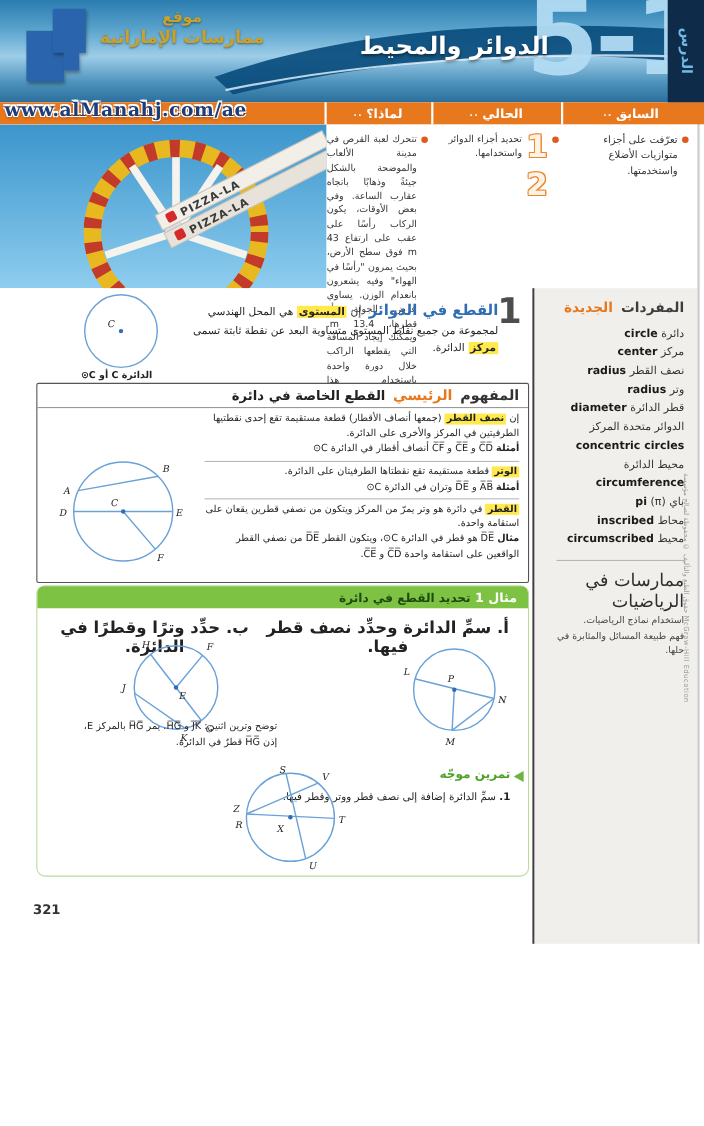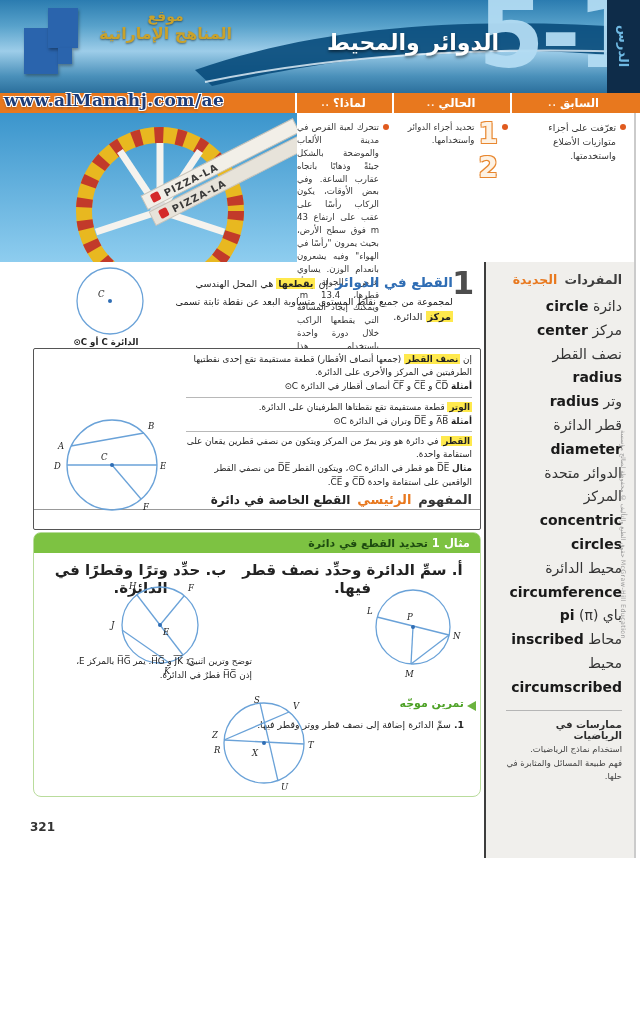--- a/index.html
+++ b/index.html
@@ -68,24 +68,24 @@
   .sol{font-size:8.8px;line-height:1.55;direction:rtl;text-align:right;color:#222;}
   #guided-label{color:#4ea227;font-weight:bold;font-size:11px;direction:rtl;text-align:right;}
   #guided-tri{width:0;height:0;border-top:5px solid transparent;border-bottom:5px solid transparent;
               border-right:9px solid #6cb33f;}
   #pagenum{left:30px;top:820px;font-size:12px;font-weight:bold;color:#333;}
   
   #sidebar{left:486px;top:262px;width:148px;height:596px;background:#f0efec;padding:0;box-sizing:border-box;}
   #sidebar .inner{padding:10px 12px 0 20px;direction:rtl;text-align:right;}
   #vocab-title{font-size:12.5px;font-weight:bold;color:#3d3d3d;}
   #vocab-title .accent{color:#e8781e;margin-right:3px;}
-  #vocab-list{margin-top:8px;font-size:14px;line-height:1.7;color:#333;}
+  #vocab-list{margin-top:8px;font-size:10px;line-height:1.7;color:#333;}
   #vocab-list .en{font-weight:bold;color:#1a1a1a;}
   #sb-div{border:none;border-top:1px solid #b5b5b5;margin:10px 0 8px 0;}
-  #practices .pt{font-size:10px;font-weight:bold;color:#2e2e2e;}
+  #practices .pt{font-size:16px;font-weight:normal;color:#2e2e2e;}
   #practices .pl{font-size:8.5px;color:#444;line-height:1.5;margin-top:2px;text-align:right;}
   #copyright{left:620px;top:430px;height:340px;writing-mode:vertical-rl;font-size:6.3px;color:#9a9a9a;
              letter-spacing:.4px;}
   #scan-edge{left:634px;top:93px;width:2px;height:765px;background:#cbcbcb;}
 </style>
 </head>
 <body>
 
 <div id="page">
 
@@ -97,21 +97,21 @@
     <div id="lesson-num" class="abs">5-1</div>
     <div id="lesson-title" class="abs">الدوائر والمحيط</div>
 
     <div>
       <div class="logorect" style="left:24px;top:28px;width:34px;height:46px;"></div>
       <div class="logorect" style="left:48px;top:8px;width:30px;height:40px;"></div>
       <div class="logorect" style="left:58px;top:48px;width:14px;height:16px;"></div>
     </div>
     <div id="logo-text" class="abs">
       <div class="l1">موقع</div>
-      <div class="l2">المناهج الإماراتية</div>
+      <div class="l2">ممارسات الإماراتية</div>
     </div>
   </div>
   <div id="side-tab" class="abs">
     <span>الدرس</span>
   </div>
 
   <div id="tabbar" class="abs"></div>
   <div class="vsep" style="left:295px;"></div>
   <div class="vsep" style="left:392px;"></div>
   <div class="vsep" style="left:510px;"></div>
@@ -183,36 +183,41 @@
     <span class="bullet"></span>
     <span>تعرّفت على أجزاء متوازيات الأضلاع واستخدمتها.</span>
   </div>
 
   <div id="vline" class="abs"></div>
 
   <div id="sec1-num" class="abs">1</div>
   <div id="sec1-body" class="abs rtl">
     <span class="bluehead">القطع في الدوائر</span>
     <span>إن</span>
-    <span class="hl">يقطعها</span>
+    <span class="hl">المستوى</span>
     <span>هي المحل الهندسي لمجموعة من جميع نقاط المستوى متساوية البعد عن نقطة ثابتة تسمى</span>
     <span class="hl">مركز</span>
     <span>الدائرة.</span>
   </div>
 
   <div class="abs" style="left:52px;top:264px;">
     <svg class="diag" width="115" height="74" viewBox="0 0 115 74">
       <circle class="c" cx="58" cy="37" r="33"></circle>
       <circle class="dot" cx="58" cy="37" r="2"></circle>
       <text x="46" y="33">C</text>
     </svg>
   </div>
   <div id="intro-caption" class="abs">الدائرة C أو ⁦⊙C⁩</div>
 
   <div id="kc" class="abs">
+    <div id="kc-head">
+      <span class="b" style="color:#333;font-size:13px;">المفهوم</span>
+      <span class="accent" style="font-size:13px;">الرئيسي</span>
+      <span class="b" style="font-size:12px;">القطع الخاصة في دائرة</span>
+    </div>
     <div id="kc-rows">
       <div>
         <span>إن</span>
         <span class="hl">نصف القطر</span>
         <span>(جمعها أنصاف الأقطار) قطعة مستقيمة تقع إحدى نقطتيها الطرفيتين في المركز والأخرى على الدائرة.</span>
       </div>
       <div class="exline">
         <span class="b">أمثلة</span>
         <span>C̅D̅ و C̅E̅ و C̅F̅ أنصاف أقطار في الدائرة ⁦⊙C⁩</span>
       </div>
@@ -227,25 +232,20 @@
       </div>
       <div class="kcdiv"></div>
       <div>
         <span class="hl">القطر</span>
         <span>في دائرة هو وتر يمرّ من المركز ويتكون من نصفي قطرين يقعان على استقامة واحدة.</span>
       </div>
       <div class="exline">
         <span class="b">مثال</span>
         <span>D̅E̅ هو قطر في الدائرة ⁦⊙C⁩، ويتكون القطر D̅E̅ من نصفي القطر الواقعين على استقامة واحدة C̅D̅ و C̅E̅.</span>
       </div>
-    </div>
-    <div id="kc-head">
-      <span class="b" style="color:#333;font-size:13px;">المفهوم</span>
-      <span class="accent" style="font-size:13px;">الرئيسي</span>
-      <span class="b" style="font-size:12px;">القطع الخاصة في دائرة</span>
     </div>
 
     <div class="abs" style="left:4px;top:60px;">
       <svg class="diag" width="140" height="114" viewBox="0 0 140 114">
         <circle class="c" cx="74" cy="56" r="45"></circle>
         <line x1="33" y1="37" x2="106" y2="24"></line>
         <line x1="29" y1="56" x2="119" y2="56"></line>
         <line x1="74" y1="56" x2="103" y2="90"></line>
         <circle class="dot" cx="74" cy="56" r="2"></circle>
         <text x="20" y="40">A</text>

